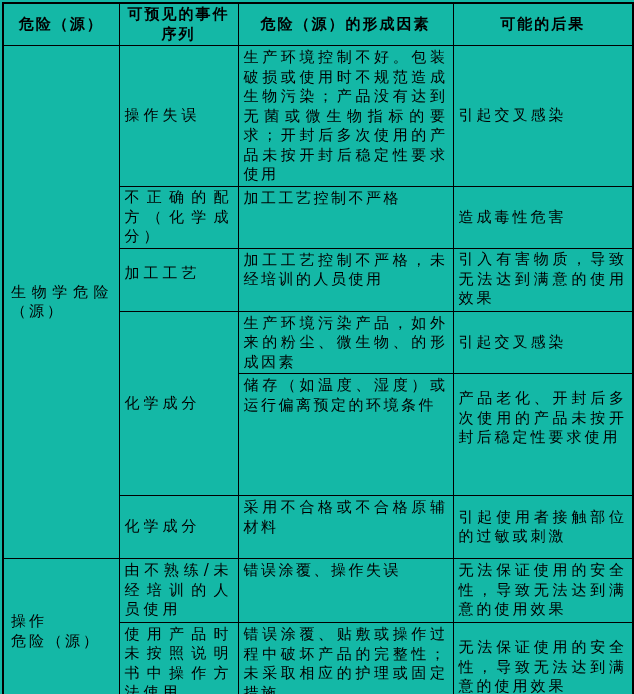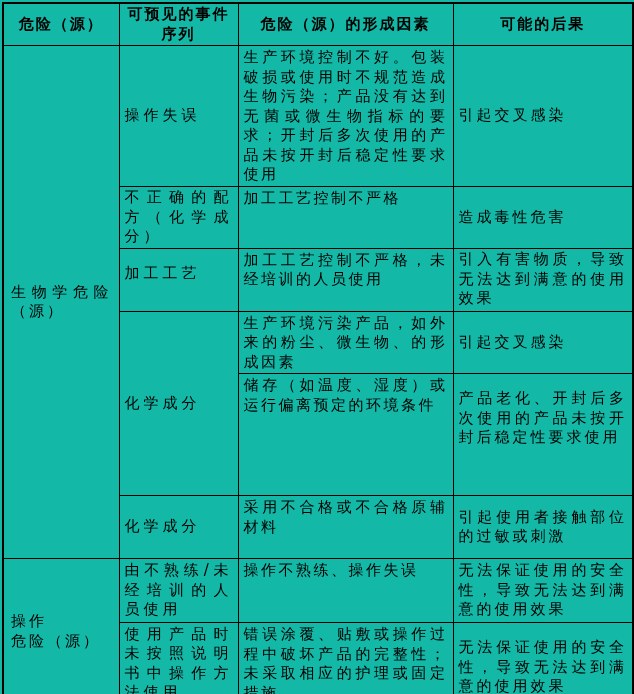--- a/index.html
+++ b/index.html
@@ -113,21 +113,21 @@
       <tr class="r5">
         <td class="ev">化学成分</td>
         <td class="fa">采用不合格或不合格原辅材料</td>
         <td class="co">引起使用者接触部位的过敏或刺激</td>
       </tr>
 
       <tr class="r6">
         <td class="hz" rowspan="2">操作
 危险（源）</td>
         <td class="ev">由不熟练/未经培训的人员使用</td>
-        <td class="fa">操作不熟练、操作失误</td>
+        <td class="fa">错误涂覆、操作失误</td>
         <td class="co">无法保证使用的安全性，导致无法达到满意的使用效果</td>
       </tr>
 
       <tr class="r7">
         <td class="ev">使用产品时未按照说明书中操作方法使用</td>
         <td class="fa">错误涂覆、贴敷或操作过程中破坏产品的完整性；未采取相应的护理或固定措施</td>
         <td class="co top">无法保证使用的安全性，导致无法达到满意的使用效果</td>
       </tr>
     </tbody>
   </table>

